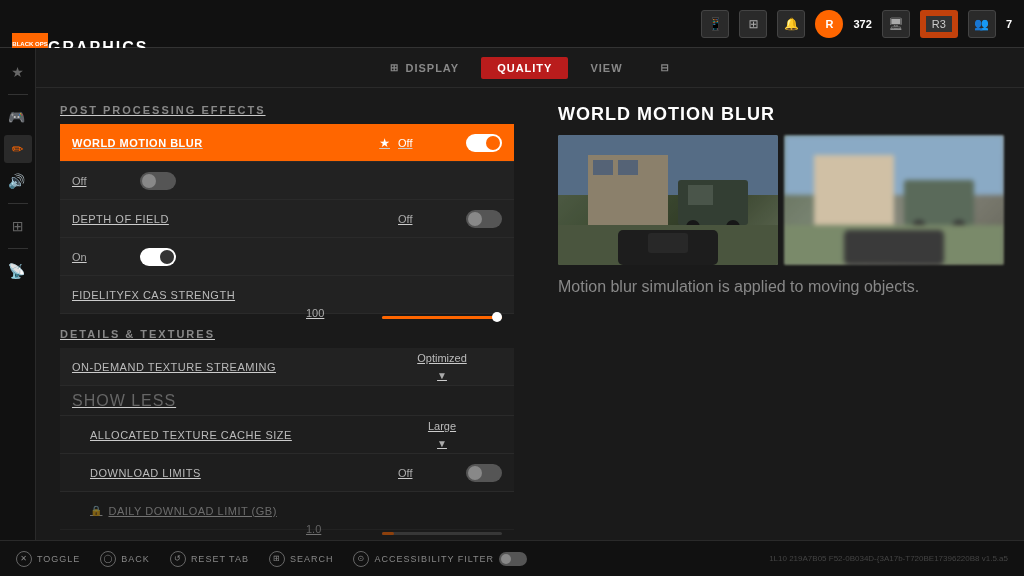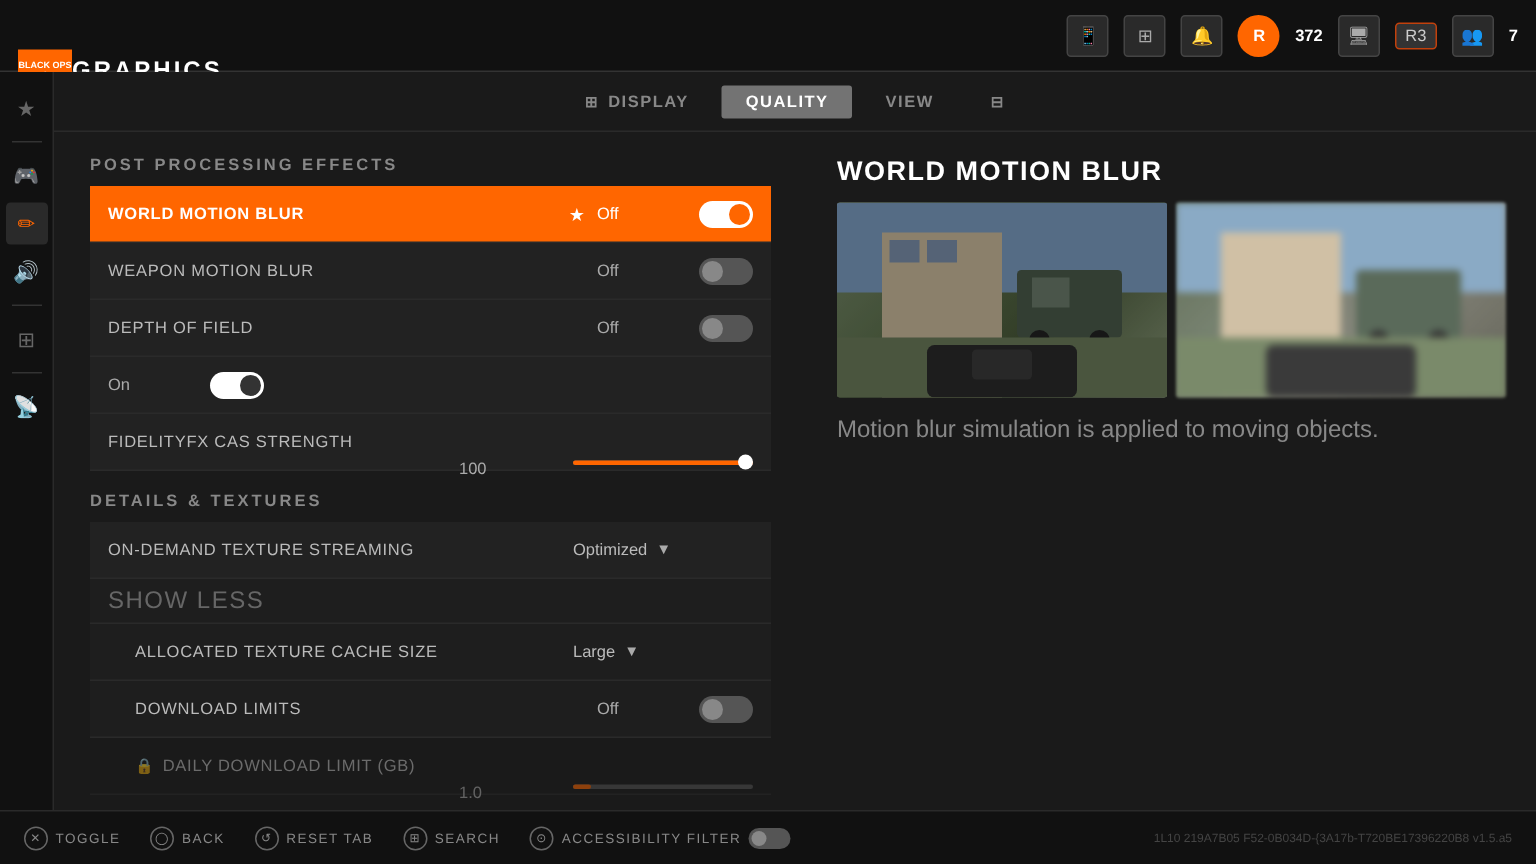--- a/index.html
+++ b/index.html
@@ -80,21 +80,21 @@
       color: #fff;
       font-weight: bold;
     }
     .score-badge {
       font-size: 11px;
       color: #fff;
       font-weight: bold;
     }
     .r3-badge {
       background: #333;
-      border: 1px solid #c2410c;
+      border: 6px solid #c2410c;
       border-radius: 3px;
       padding: 2px 6px;
       font-size: 11px;
       color: #ccc;
     }
 
     
     .main-layout {
       display: flex;
       width: 100%;
@@ -160,41 +160,42 @@
       text-transform: uppercase;
       color: #888;
       background: transparent;
       border: none;
       cursor: pointer;
       display: flex;
       align-items: center;
       gap: 6px;
     }
     .tab-btn.active {
-      background: #737373;
+      background: #b91c1c;
       color: #fff;
       border-radius: 2px;
     }
     .tab-btn .tab-icon {
       font-size: 10px;
     }
 
     
     .settings-panel {
       flex: 1;
       display: flex;
       overflow: hidden;
     }
 
     .settings-left {
       width: 520px;
       overflow-y: auto;
       padding: 16px 24px;
       scrollbar-width: thin;
       scrollbar-color: #444 #222;
+      text-decoration: underline;
     }
 
     .section-title {
       font-size: 11px;
       font-weight: bold;
       color: #888;
       text-transform: uppercase;
       letter-spacing: 2px;
       margin-bottom: 8px;
     }
@@ -271,21 +272,21 @@
       background: #888;
     }
     .toggle-switch.on-active .toggle-knob {
       right: 2px;
       background: #ff6600;
     }
 
     
     .slider-container {
       display: flex;
-      align-items: flex-start;
+      align-items: flex-end;
       gap: 8px;
       margin-top: 36px;
     }
     .slider-track {
       width: 120px;
       height: 3px;
       background: #555;
       border-radius: 2px;
       position: relative;
     }
@@ -305,20 +306,21 @@
     }
 
     
     .dropdown-value {
       display: flex;
       align-items: center;
       gap: 6px;
       font-size: 11px;
       color: #bbb;
       min-width: 120px;
+      flex-direction: column;
     }
     .dropdown-arrow {
       font-size: 10px;
       color: #aaa;
     }
 
     
     .show-less-row {
       height: 30px;
       background: #1e1e1e;
@@ -529,21 +531,20 @@
         <div class="settings-row active-row">
           <span class="row-label">World Motion Blur</span>
           <span class="row-star">★</span>
           <span class="row-value">Off</span>
           <div class="toggle-switch on-active">
             <div class="toggle-knob"></div>
           </div>
         </div>
 
         <div class="settings-row">
-          <span class="row-label">Weapon Motion Blur</span>
           <span class="row-value">Off</span>
           <div class="toggle-switch off">
             <div class="toggle-knob"></div>
           </div>
         </div>
 
         <div class="settings-row">
           <span class="row-label">Depth of Field</span>
           <span class="row-value">Off</span>
           <div class="toggle-switch off">

